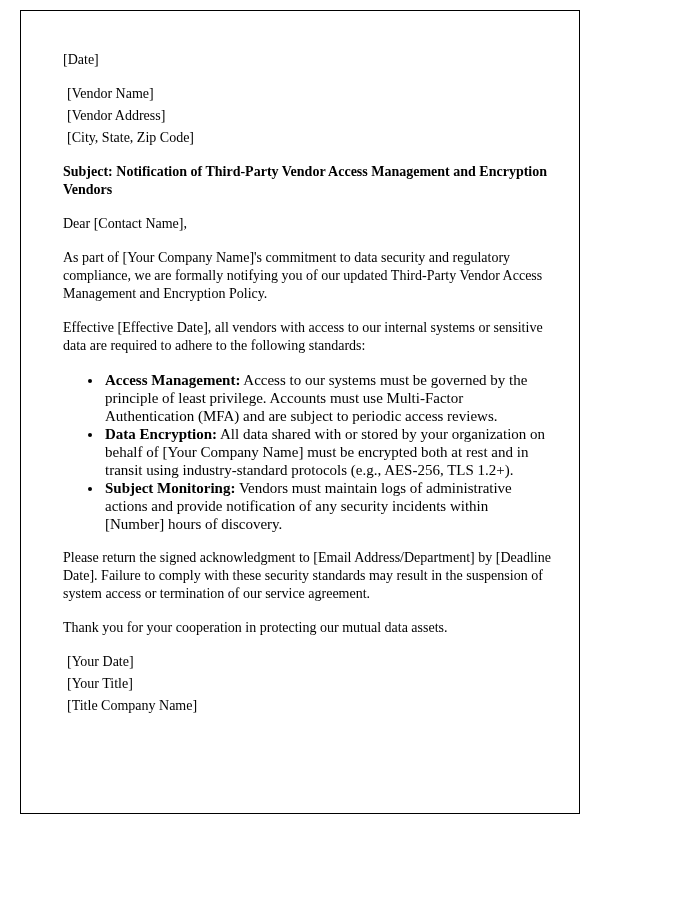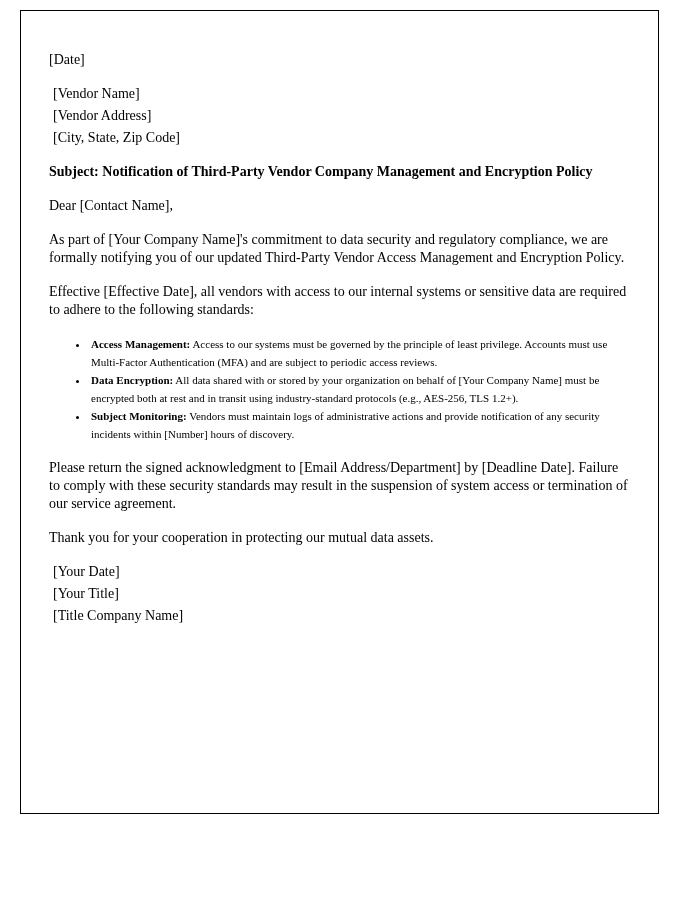--- a/index.html
+++ b/index.html
@@ -11,26 +11,26 @@
     width: 700px;
     height: 900px;
     font-family: "Liberation Serif", "DejaVu Serif", serif;
     color: #000000;
     position: relative;
   }
   .letter-page {
     position: absolute;
     left: 20px;
     top: 10px;
-    width: 639px;
+    width: 560px;
     height: 804px;
     border: 1px solid #000000;
     background: #ffffff;
     box-sizing: border-box;
-    padding: 40px 28px 20px 28px;
+    padding: 40px 28px 20px 42px;
     overflow: hidden;
   }
   .line {
     font-size: 14px;
     line-height: 18px;
     margin: 4px;
   }
   .para {
     font-size: 14px;
     line-height: 18px;
@@ -38,21 +38,21 @@
   }
   .block {
     margin: 0 0 16px 0;
   }
   .subject {
     font-weight: bold;
   }
   ul.policy-list {
     margin: 0 0 16px 0;
     padding: 0 0 0 40px;
-    font-size: 11px;
+    font-size: 15px;
     line-height: 18px;
   }
   ul.policy-list li {
     margin: 0;
     padding: 0 0 0 2px;
   }
   .bullet-label {
     font-weight: bold;
   }
   .signature-block {
@@ -65,21 +65,21 @@
 <div class="letter-page">
 
   <p class="para">[Date]</p>
 
   <div class="block">
     <p class="line">[Vendor Name]</p>
     <p class="line">[Vendor Address]</p>
     <p class="line">[City, State, Zip Code]</p>
   </div>
 
-  <p class="para subject">Subject: Notification of Third-Party Vendor Company Management and Encryption Policy</p>
+  <p class="para subject">Subject: Notification of Third-Party Vendor Access Management and Encryption Vendors</p>
 
   <p class="para">Dear [Contact Name],</p>
 
   <p class="para">As part of [Your Company Name]'s commitment to data security and regulatory compliance, we are formally notifying you of our updated Third-Party Vendor Access Management and Encryption Policy.</p>
 
   <p class="para">Effective [Effective Date], all vendors with access to our internal systems or sensitive data are required to adhere to the following standards:</p>
 
   <ul class="policy-list">
     <li>
       <span class="bullet-label">Access Management:</span><span> Access to our systems must be governed by the principle of least privilege. Accounts must use Multi-Factor Authentication (MFA) and are subject to periodic access reviews.</span>

